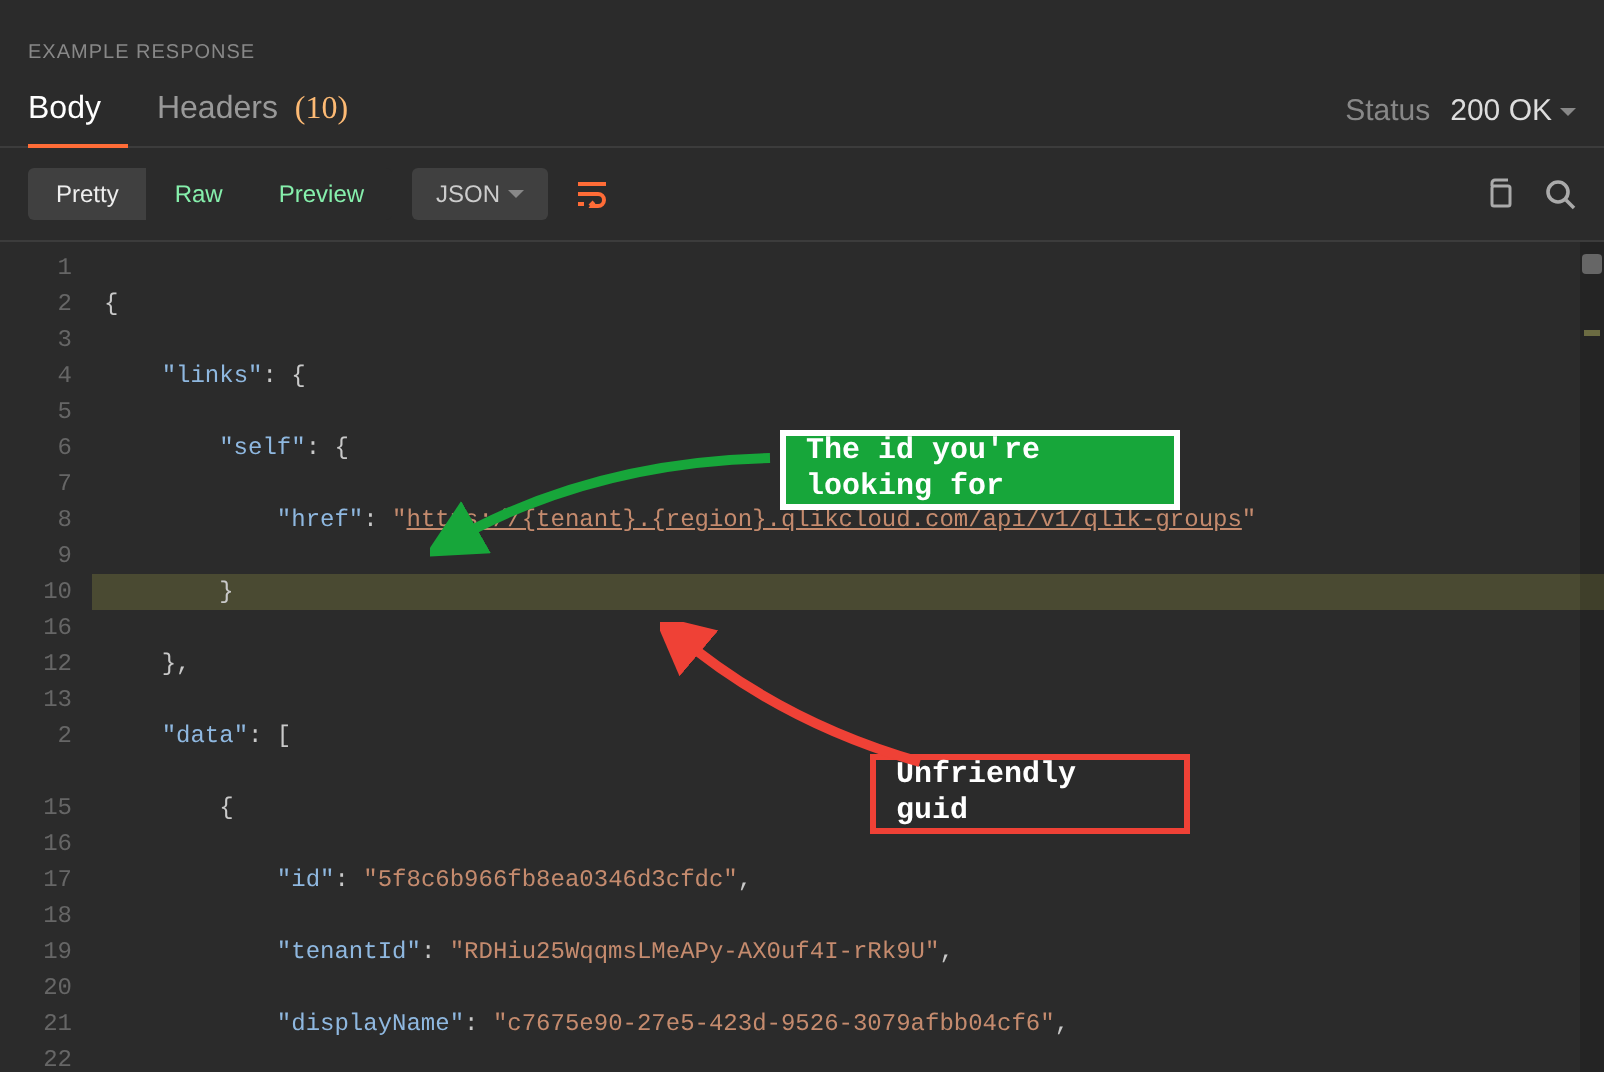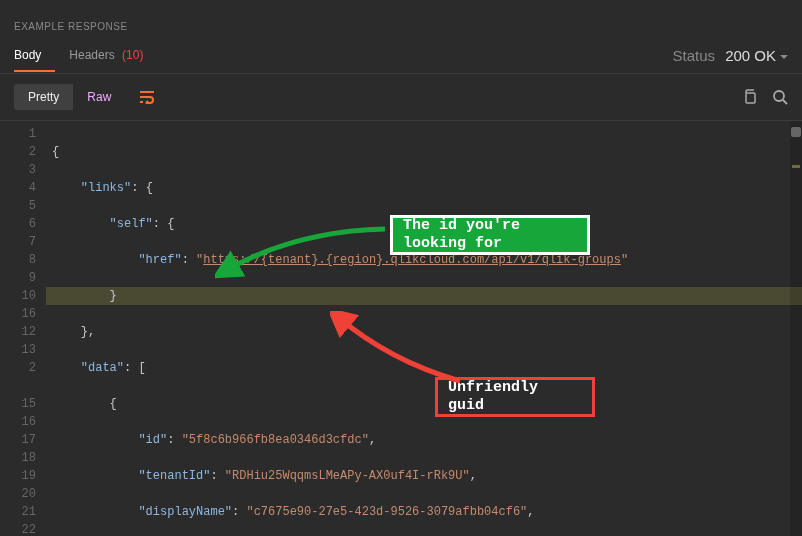--- a/index.html
+++ b/index.html
@@ -29,44 +29,44 @@
     display: flex;
     align-items: center;
     border-bottom: 1px solid #3c3c3c;
     padding: 0 14px;
     height: 36px;
   }
   .tabs { display: flex; gap: 0; }
   .tab {
     padding: 8px 14px 8px 0;
     margin-right: 14px;
-    font-size: 12px;
+    font-size: 16px;
     color: #999;
     cursor: pointer;
     border-bottom: 2px solid transparent;
   }
   .tab.active { color: #fff; border-bottom: 2px solid #ff6c37; }
-  .tab .count { color: #ef4444; margin-left: 4px; }
+  .tab .count { color: #fdba74; margin-left: 4px; font-family: Liberation Serif, serif; }
   .status-wrap { margin-left: auto; display: flex; align-items: center; gap: 10px; font-size: 15px; }
   .status-label { color: #888; }
   .status-value { color: #ddd; }
   .dropdown-caret {
     display:inline-block; width:0;height:0;
     border-left:4px solid transparent;border-right:4px solid transparent;
     border-top:4px solid #888; margin-left:4px; vertical-align: middle;
   }
   .toolbar {
     display: flex; align-items: center;
     padding: 10px 14px;
     gap: 0;
     border-bottom: 1px solid #3c3c3c;
   }
   .seg { display:flex; background:#2b2b2b; border-radius:3px; overflow:hidden; }
   .seg button {
-    background: transparent; border: none; color: #f0abfc;
+    background: transparent; border: none; color: #86efac;
     font-size: 12px; padding: 6px 14px; cursor: pointer;
   }
   .seg button.active { background: #404040; color: #eee; }
   .json-select {
     margin-left: 10px;
     background: #404040; color: #ccc; border: none;
     font-size: 12px; padding: 6px 12px; border-radius: 3px;
     cursor: pointer; display:flex; align-items:center;
   }
   .wrap-btn {
@@ -145,20 +145,25 @@
       <span class="status-value">
         <span>200 OK</span><span class="dropdown-caret"></span>
       </span>
     </div>
   </div>
 
   <div class="toolbar">
     <div class="seg">
       <button class="active">Pretty</button>
       <button>Raw</button>
+      <button>Preview</button>
+    </div>
+    <div class="json-select">
+      <span>JSON</span>
+      <span class="dropdown-caret"></span>
     </div>
     <div class="wrap-btn">
       <svg width="16" height="14" viewBox="0 0 16 14" fill="none" stroke-width="2">
         <path d="M1 2h14M1 7h10a3 3 0 010 6H7m0 0l2-2m-2 2l2 2M1 12h3"></path>
       </svg>
     </div>
     <div class="toolbar-right">
       <div class="icon-btn">
         <svg width="16" height="16" viewBox="0 0 16 16" fill="none" stroke="#aaa" stroke-width="1.5">
           <rect x="4" y="4" width="9" height="10" rx="1"></rect>

